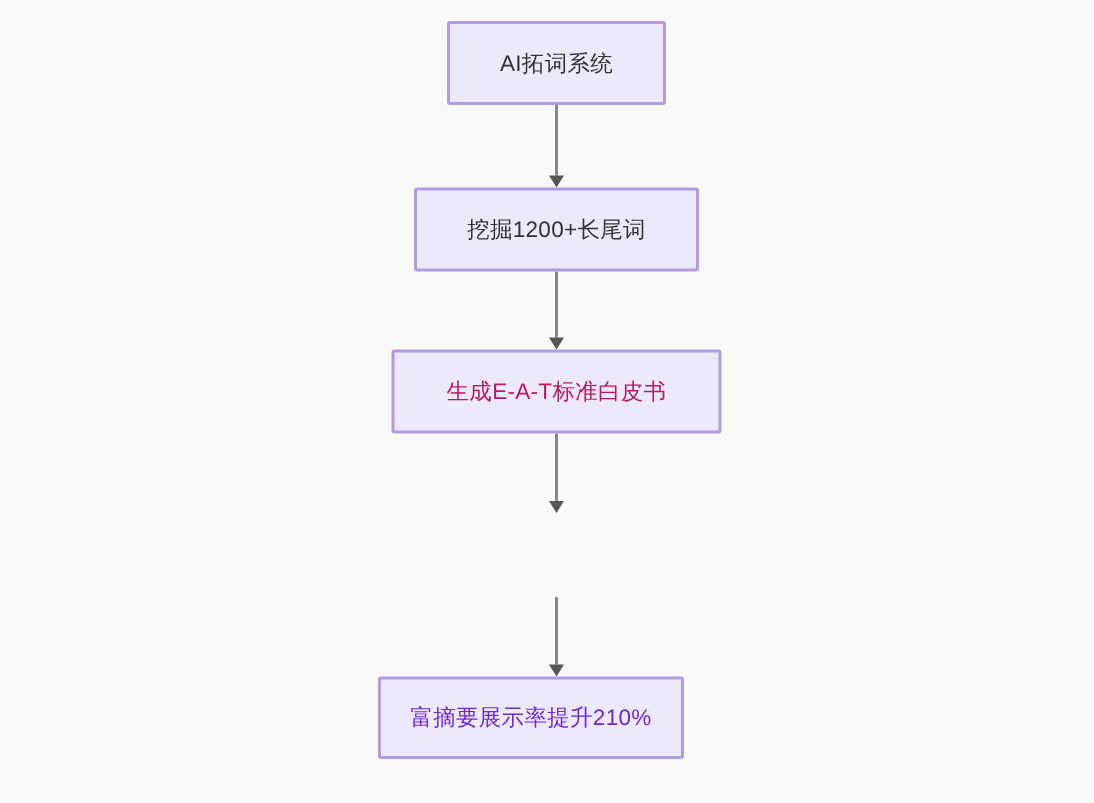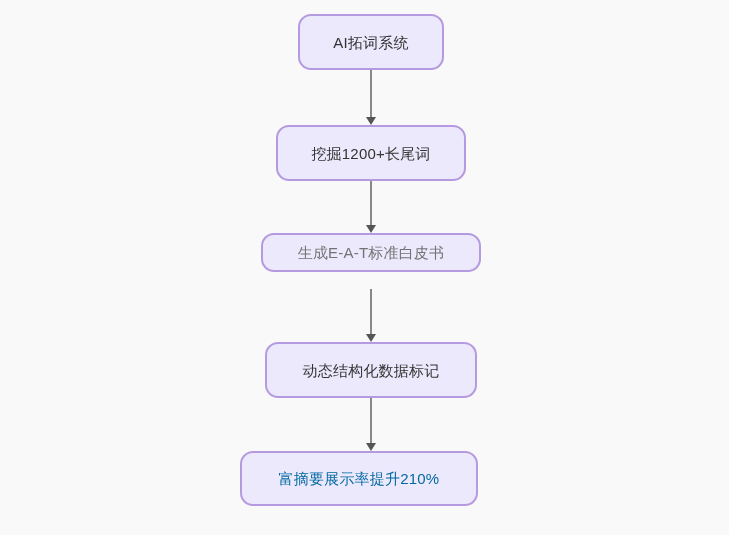--- a/index.html
+++ b/index.html
@@ -16,21 +16,21 @@
   #flow-canvas {
     position: relative;
     width: 729px;
     height: 535px;
   }
   .node {
     position: absolute;
     box-sizing: border-box;
     background: #ece9fc;
     border: 2px solid #b59ae0;
-    border-radius: 13px;
+    border-radius: 2px;
     display: flex;
     align-items: center;
     justify-content: center;
     color: #333333;
     font-size: 15px;
     line-height: 1;
     letter-spacing: 0.2px;
     white-space: nowrap;
   }
   .node-label {
@@ -79,23 +79,20 @@
     <div class="edge-line" style="height: 45px; background: rgb(136, 136, 136);"></div>
     <div class="edge-arrow" style="top: 45px; border-top-color: rgb(85, 85, 85);"></div>
   </div>
 
   <div class="node" style="left: 298px; top: 14px; width: 146px; height: 56px; background: rgb(236, 233, 252); border-color: rgb(181, 154, 224); color: rgb(51, 51, 51);">
     <span class="node-label">AI拓词系统</span>
   </div>
   <div class="node" style="left: 276px; top: 125px; width: 190px; height: 56px; background: rgb(236, 233, 252); border-color: rgb(181, 154, 224); color: rgb(51, 51, 51); align-items: center;">
     <span class="node-label">挖掘1200+长尾词</span>
   </div>
-  <div class="node" style="left: 261px; top: 233px; width: 220px; height: 39px; background: rgb(236, 233, 252); border-color: rgb(181, 154, 224); color: #737373;">
+  <div class="node" style="left: 261px; top: 233px; width: 220px; height: 56px; background: rgb(236, 233, 252); border-color: rgb(181, 154, 224); color: #be185d;">
     <span class="node-label">生成E-A-T标准白皮书</span>
   </div>
-  <div class="node" style="left: 265px; top: 342px; width: 212px; height: 56px; background: rgb(236, 233, 252); border-color: rgb(181, 154, 224); color: rgb(51, 51, 51);">
-    <span class="node-label">动态结构化数据标记</span>
-  </div>
-  <div class="node" style="left: 240px; top: 451px; width: 238px; height: 55px; background: rgb(236, 233, 252); border-color: rgb(181, 154, 224); color: #0369a1;">
+  <div class="node" style="left: 252px; top: 451px; width: 204px; height: 55px; background: rgb(236, 233, 252); border-color: rgb(181, 154, 224); color: #6d28d9;">
     <span class="node-label">富摘要展示率提升210%</span>
   </div>
 
 </div>
 
 </body></html>

